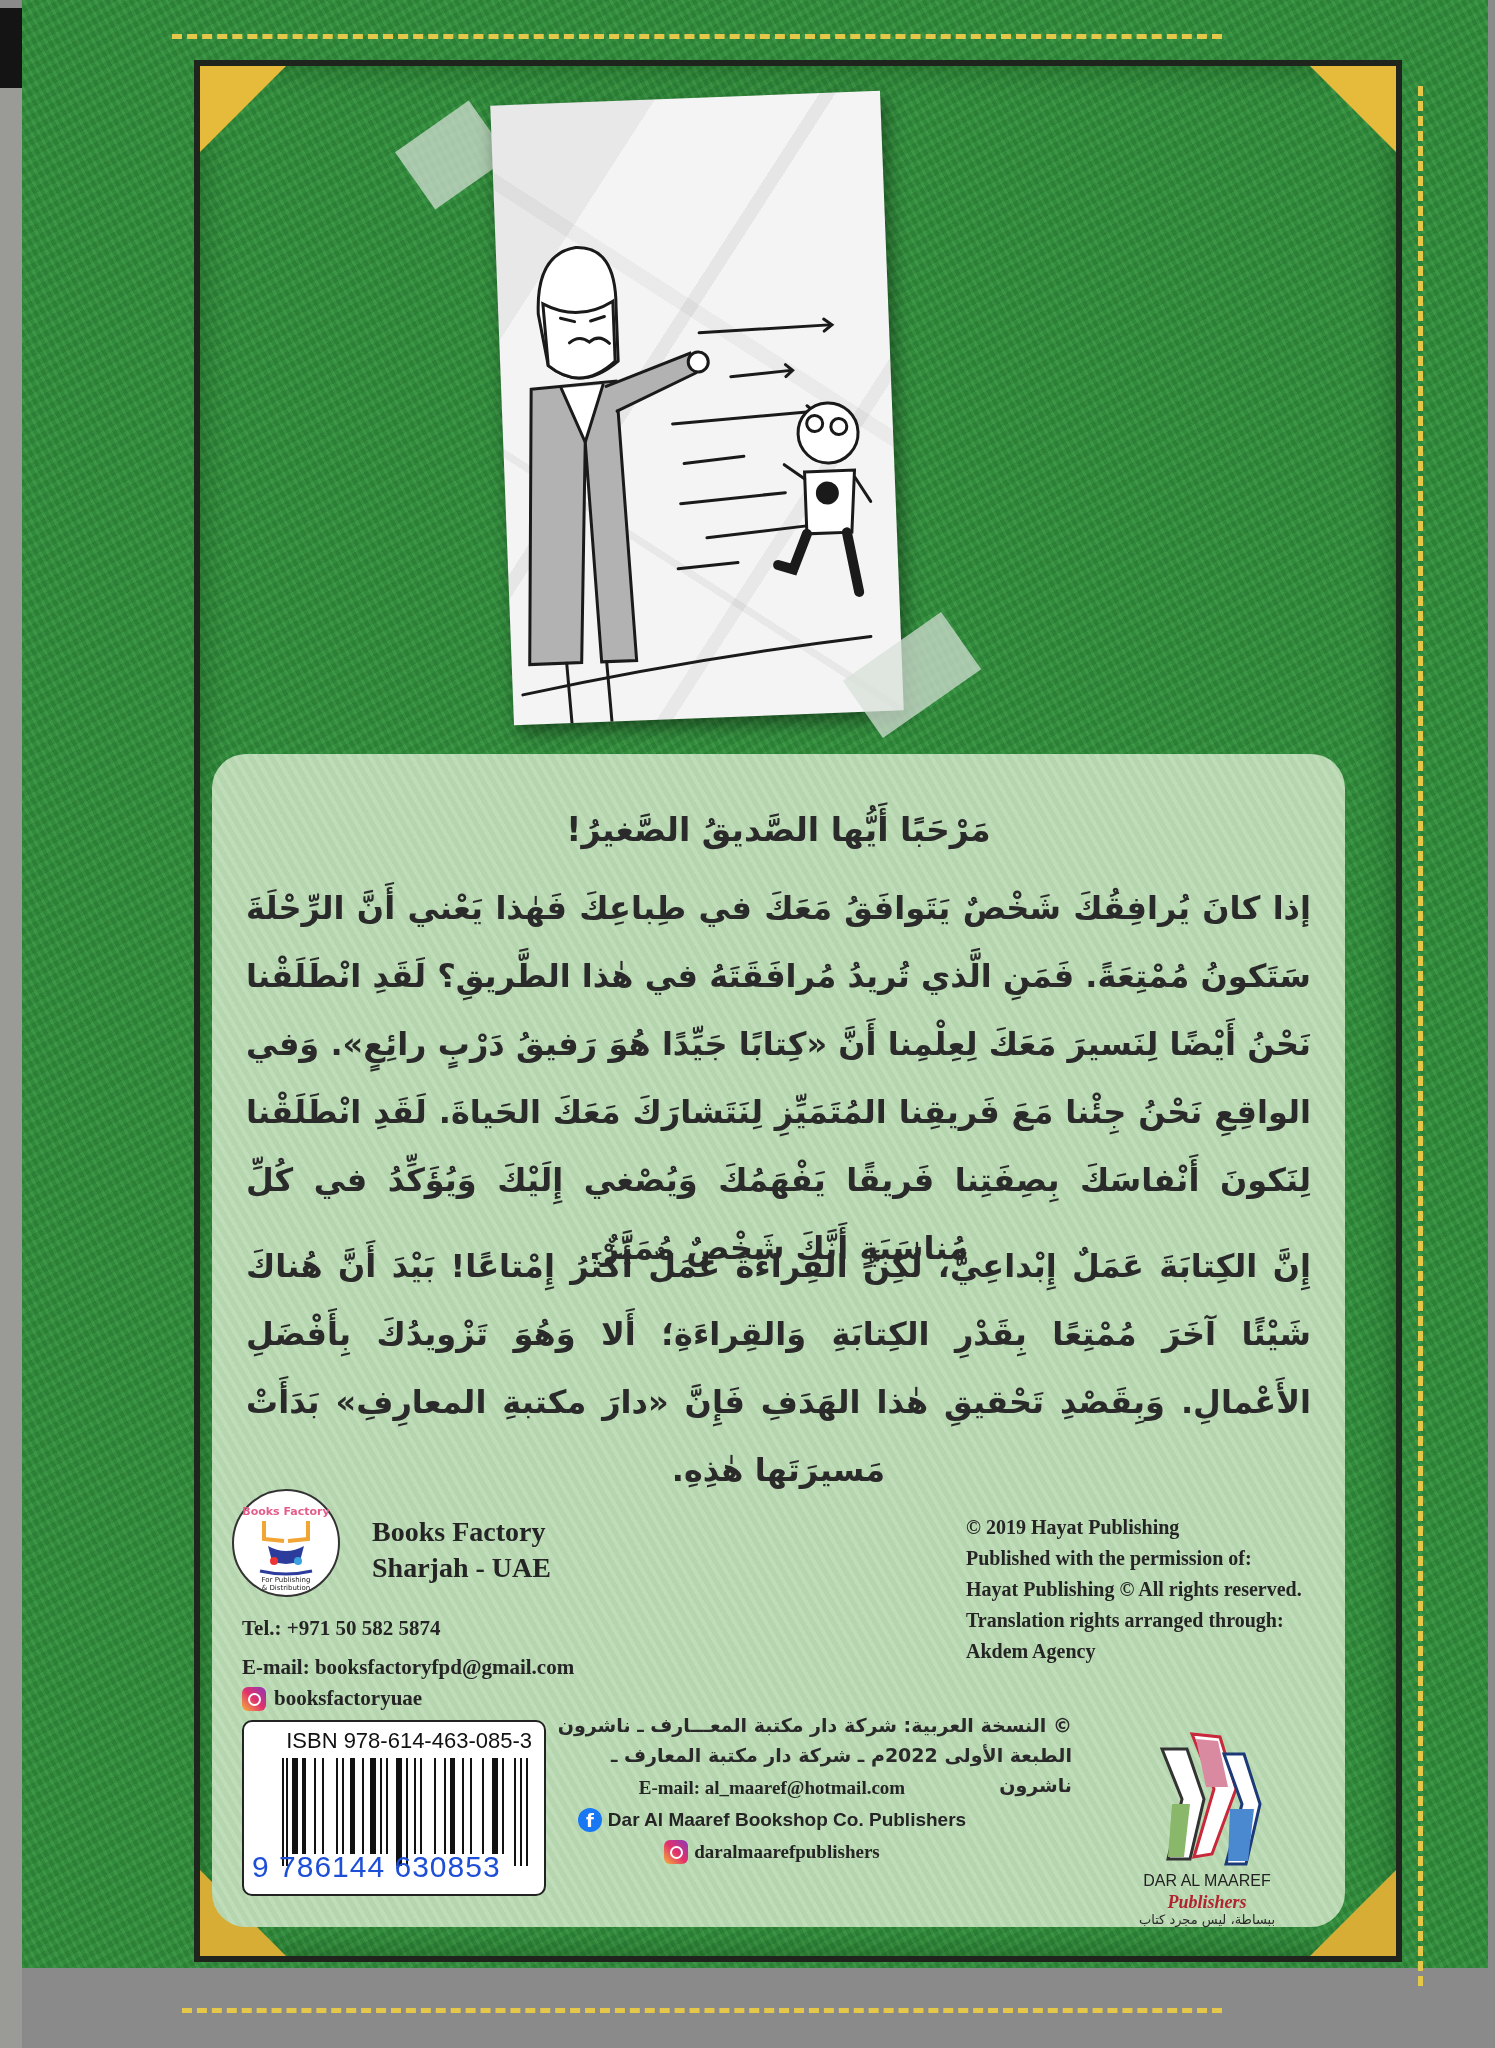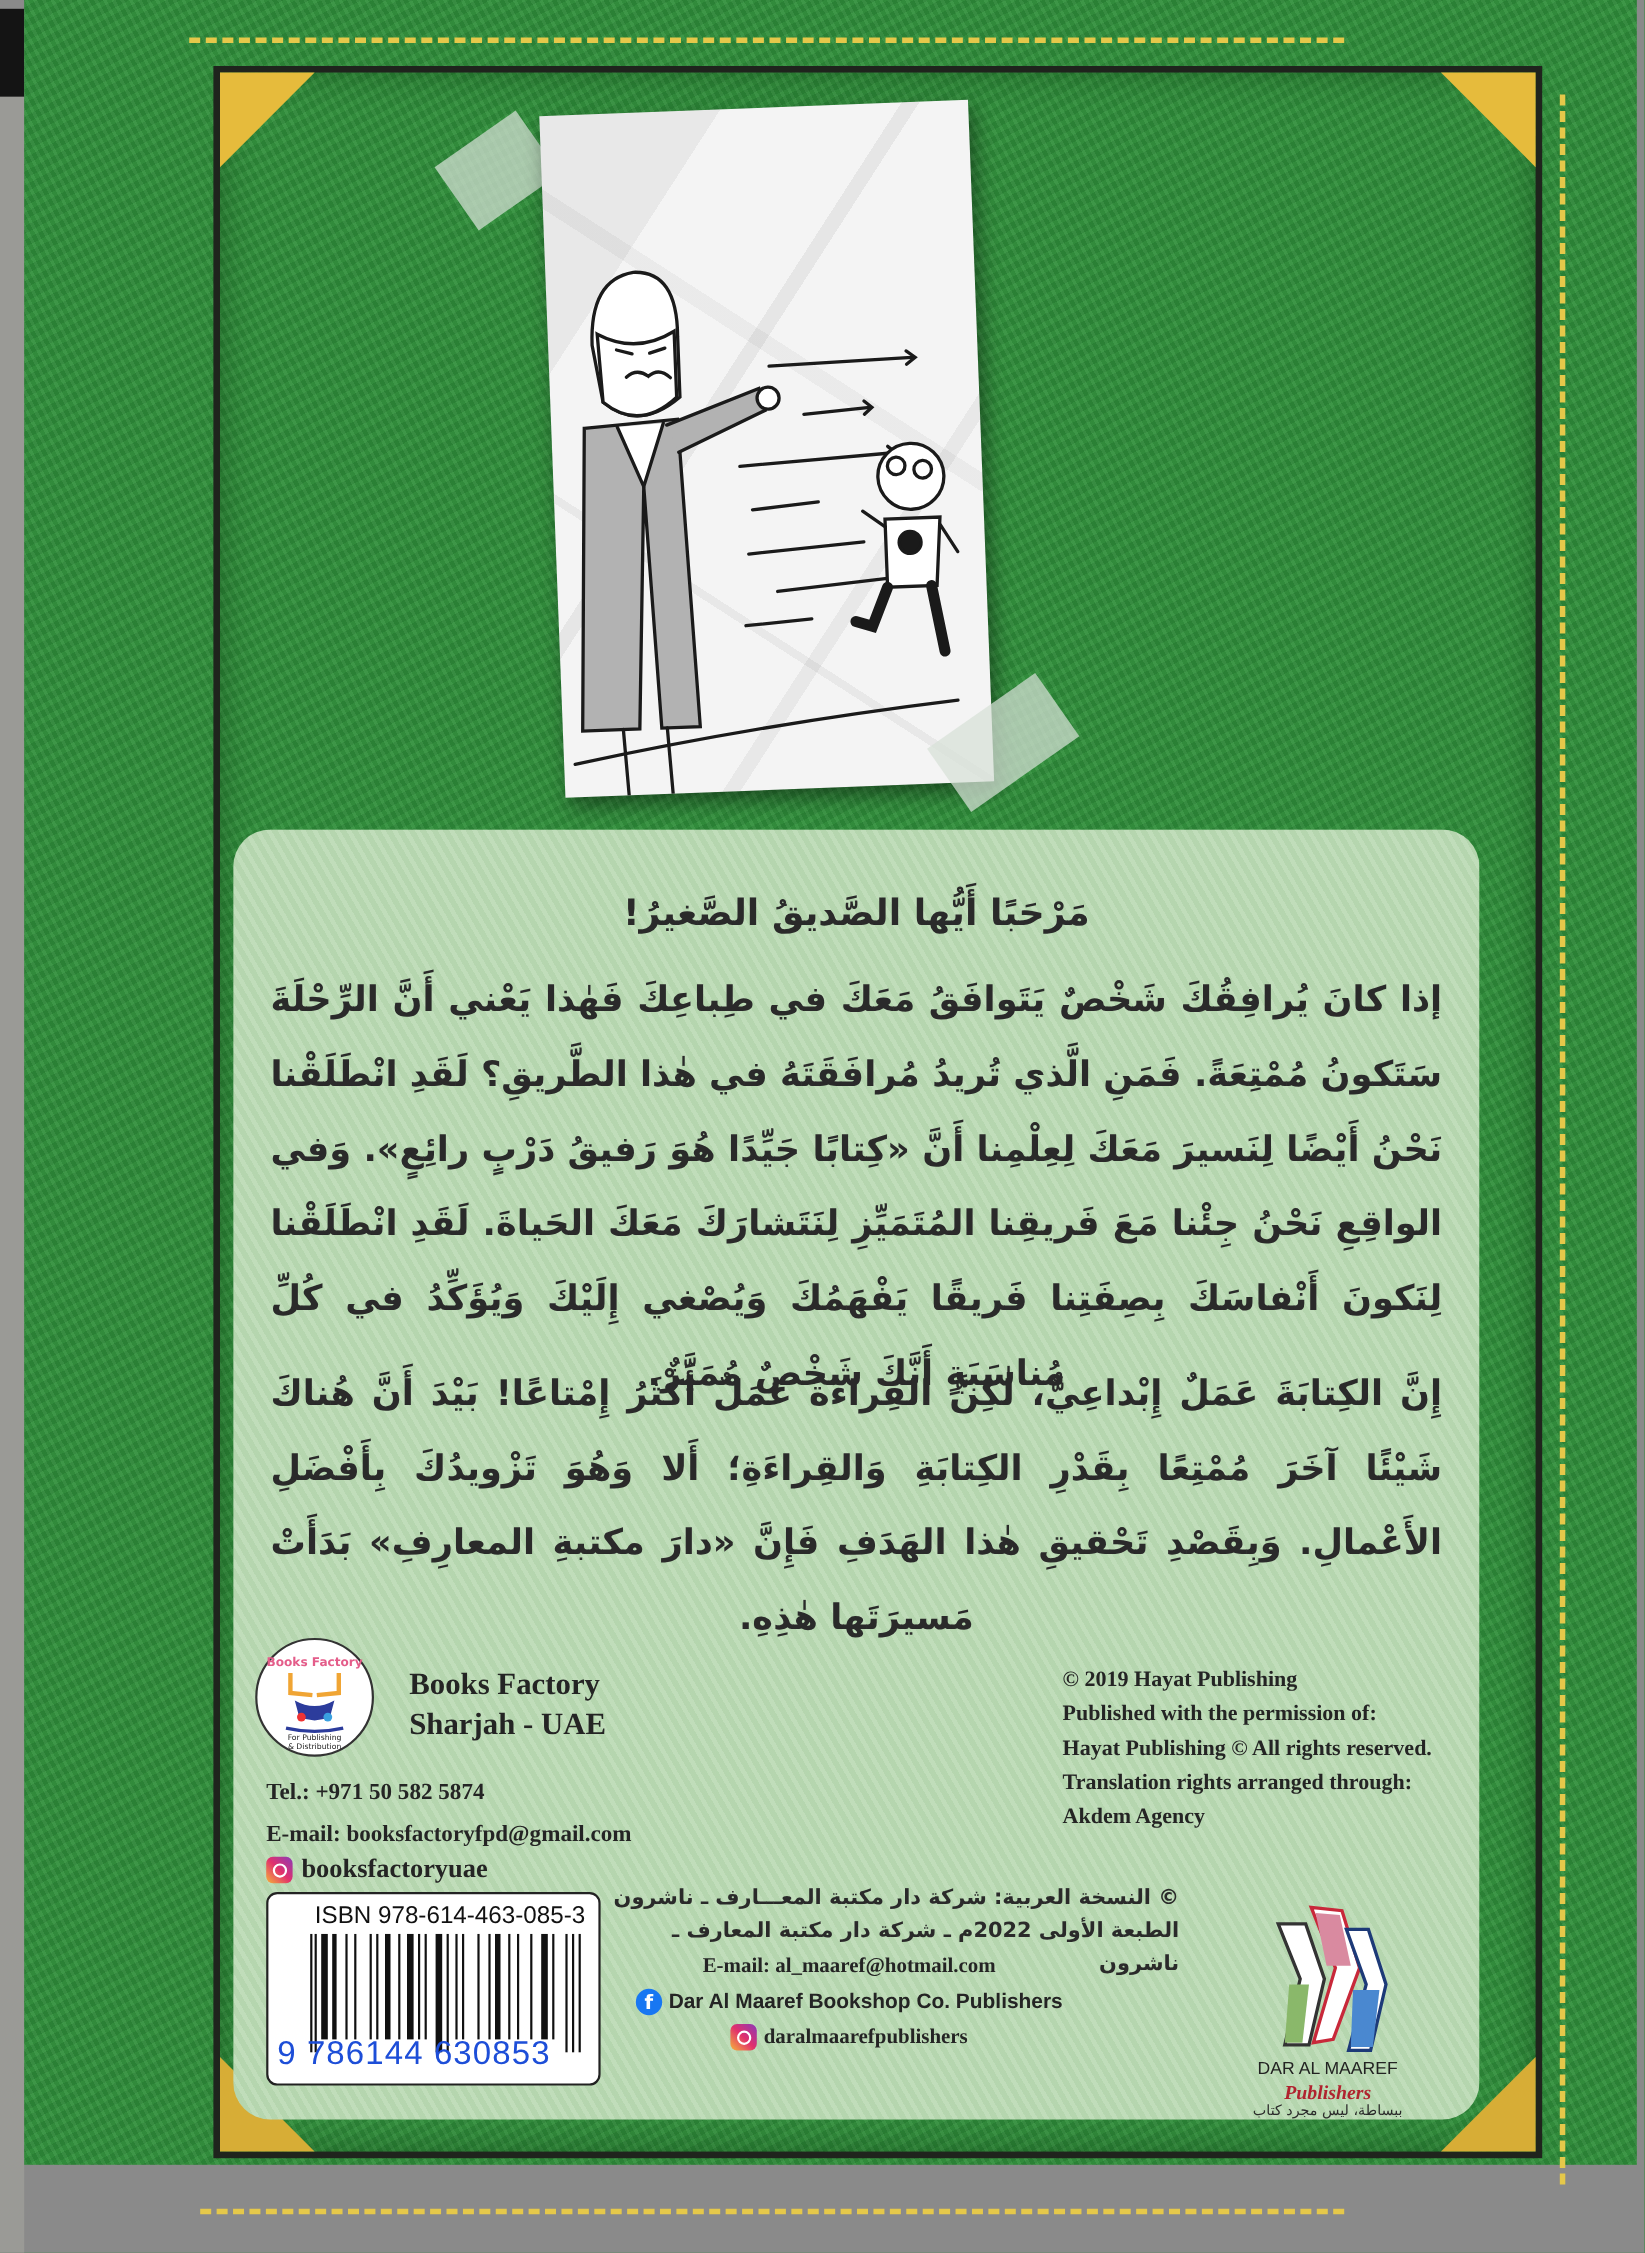--- a/index.html
+++ b/index.html
@@ -39,21 +39,21 @@
   .para{position:absolute;left:34px;right:34px;font-size:32px;line-height:68px;text-align:justify;text-align-last:center;}
   .para1{top:120px;}
   .para2{top:478px;}
   .para3{top:666px;text-align-last:center;text-align:center;}
 
   .en{font-family:"Liberation Serif",serif;font-weight:bold;color:#242424;}
   .bf-logo{position:absolute;left:20px;top:735px;width:104px;height:104px;border-radius:50%;background:#fff;border:2px solid #333;}
   .bf-name{position:absolute;left:160px;top:760px;font-size:28px;line-height:36px;}
   .bf-tel{position:absolute;left:30px;top:862px;font-size:21px;}
   .bf-mail{position:absolute;left:30px;top:901px;font-size:21px;}
-  .bf-ig{position:absolute;left:30px;top:932px;font-size:24px;display:flex;align-items:center;gap:8px;}
+  .bf-ig{position:absolute;left:30px;top:932px;font-size:21px;display:flex;align-items:center;gap:8px;}
   .ig-icon{width:24px;height:24px;border-radius:6px;background:linear-gradient(45deg,#f6b33a,#e1306c 50%,#8a3ab9);position:relative;display:inline-block;}
   .ig-icon::before{content:"";position:absolute;left:6px;top:6px;width:9px;height:9px;border:2px solid #fff;border-radius:50%;}
   .fb-icon{width:24px;height:24px;border-radius:50%;background:#1877f2;color:#fff;font-family:"DejaVu Sans",sans-serif;font-weight:bold;font-size:18px;display:inline-flex;align-items:flex-end;justify-content:center;line-height:22px;}
 
   .hp{position:absolute;left:754px;top:758px;font-size:20px;line-height:31px;}
 
   .isbn{position:absolute;left:30px;top:966px;width:300px;height:172px;background:#fff;border:2px solid #222;border-radius:10px;}
   .isbn-top{position:absolute;left:0;right:12px;top:6px;text-align:right;font-family:"Liberation Sans",sans-serif;font-size:22px;color:#111;}
   .bars{position:absolute;left:36px;top:36px;width:250px;height:108px;}
   .isbn-num{position:absolute;left:8px;top:128px;font-family:"Liberation Sans",sans-serif;font-size:30px;color:#1d4ed8;letter-spacing:1px;}

